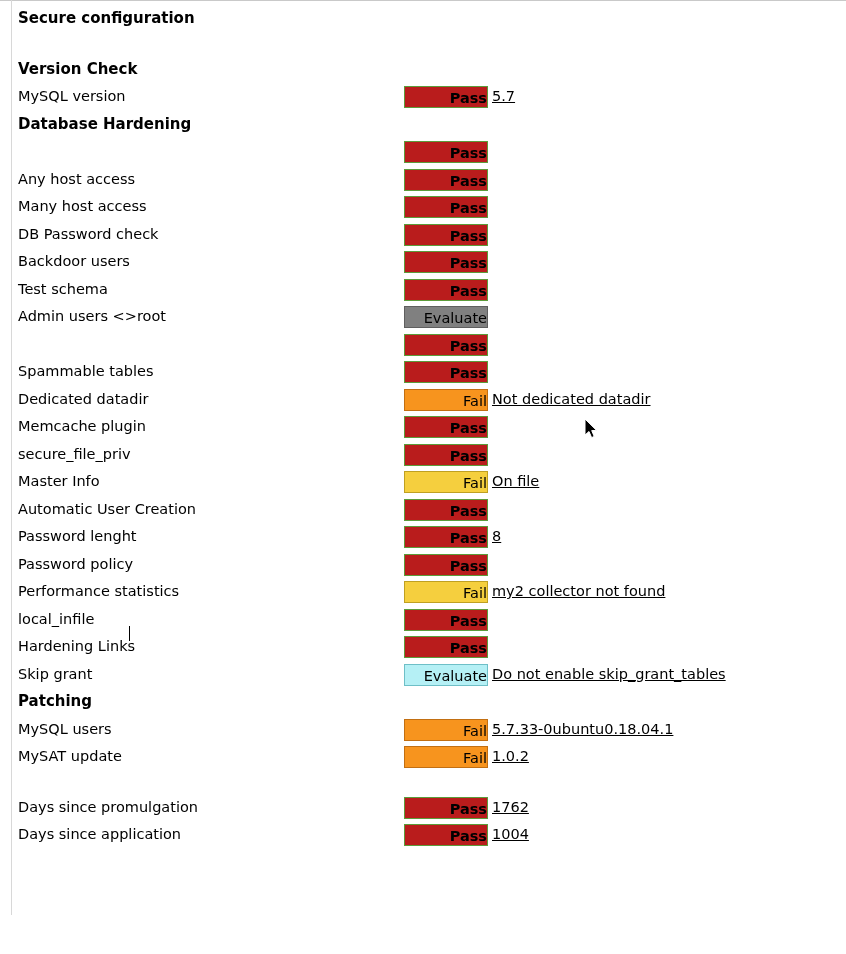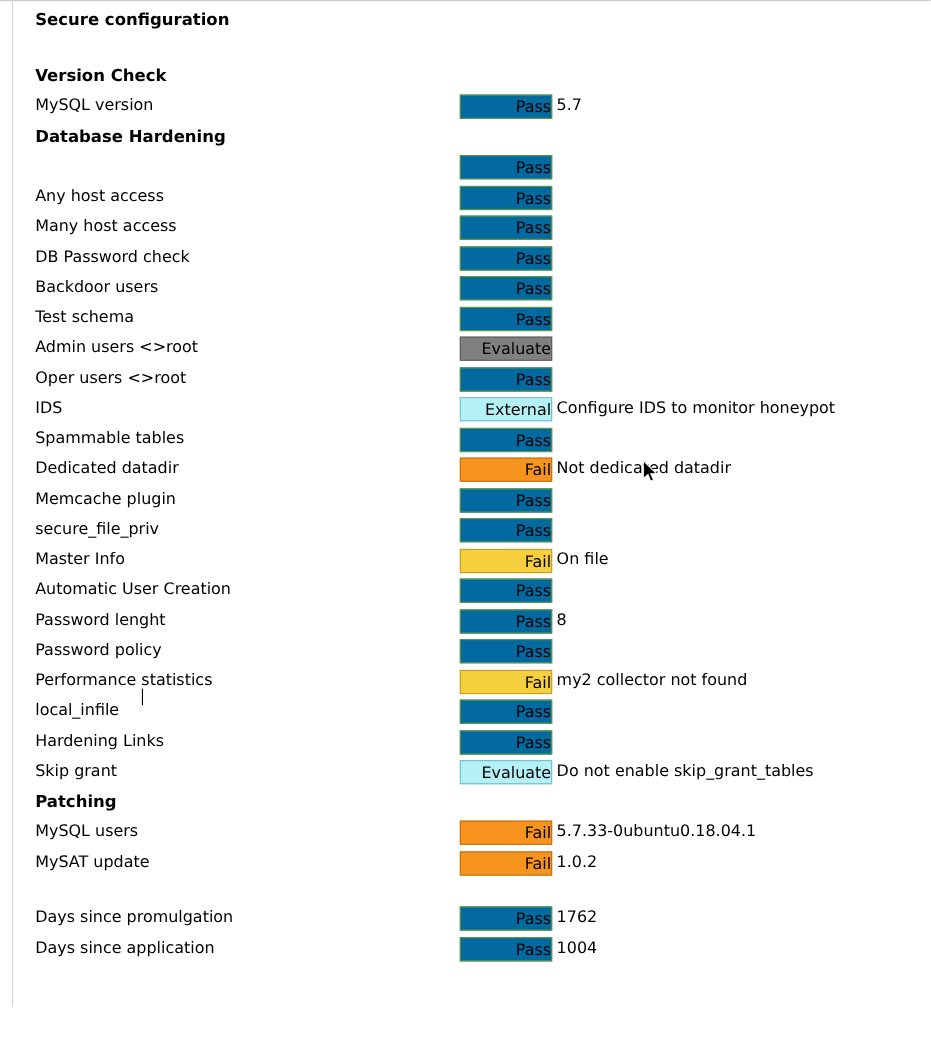--- a/index.html
+++ b/index.html
@@ -35,21 +35,21 @@
   .left-rule {
     position: absolute;
     left: 11px;
     top: 0;
     width: 1px;
     height: 915px;
     background: #d8d8d8;
   }
   .content {
     position: relative;
-    padding-left: 32px;
+    padding-left: 18px;
     padding-top: 5px;
   }
   .section-title {
     font-weight: bold;
     font-size: 15px;
     line-height: 27.5px;
     height: 27.5px;
     white-space: nowrap;
   }
   .spacer {
@@ -75,32 +75,33 @@
     top: 3px;
     width: 84px;
     height: 22px;
     line-height: 22px;
     box-sizing: border-box;
     padding-left: 3px;
     border: 1px solid #7a7a7a;
     font-size: 14.5px;
     overflow: hidden;
   }
-  .badge.pass     { background: #0369a1; border-color: #5c9b3a; }
+  .badge.pass     { background: #b91c1c; border-color: #5c9b3a; font-weight: bold; }
   .badge.fail-or  { background: #f7941e; border-color: #c26f12; }
   .badge.fail-ye  { background: #f5cf3e; border-color: #bfa022; }
   .badge.evaluate { background: #808080; border-color: #5f5f5f; }
   .badge.eval-cy  { background: #b5f0f5; border-color: #6ebfc7; }
   .badge.external { background: #b5f0f5; border-color: #6ebfc7; }
   .note {
     position: absolute;
     left: 474px;
     top: 0;
     line-height: 27.5px;
     white-space: nowrap;
+    text-decoration: underline;
   }
   
   .cursor {
     position: absolute;
     left: 585px;
     top: 419px;
     width: 14px;
     height: 20px;
     pointer-events: none;
   }
@@ -150,27 +151,21 @@
         </div>
         <div class="row">
           <span class="label">Test schema</span>
           <span class="badge pass">Pass</span>
         </div>
         <div class="row">
           <span class="label">Admin users &lt;&gt;root</span>
           <span class="badge evaluate">Evaluate</span>
         </div>
         <div class="row">
-          <span class="label">Oper users &lt;&gt;root</span>
-          <span class="badge pass">Pass</span>
-        </div>
-        <div class="row">
-          <span class="label">IDS</span>
-          <span class="badge external">External</span>
-          <span class="note">Configure IDS to monitor honeypot</span>
+          <span class="badge pass">Pass</span>
         </div>
         <div class="row">
           <span class="label">Spammable tables</span>
           <span class="badge pass">Pass</span>
         </div>
         <div class="row">
           <span class="label">Dedicated datadir</span>
           <span class="badge fail-or">Fail</span>
           <span class="note">Not dedicated datadir</span>
         </div>

